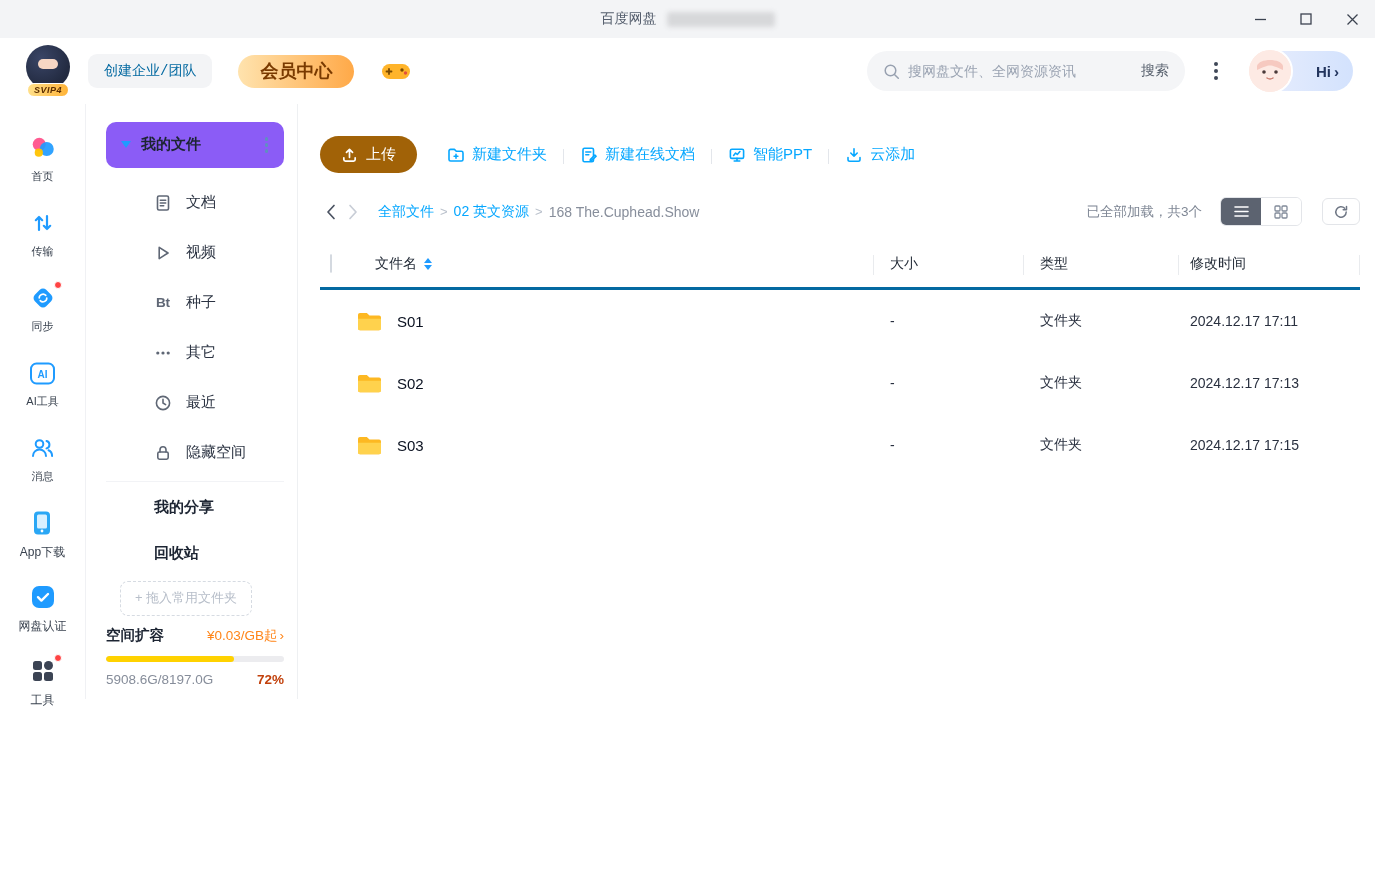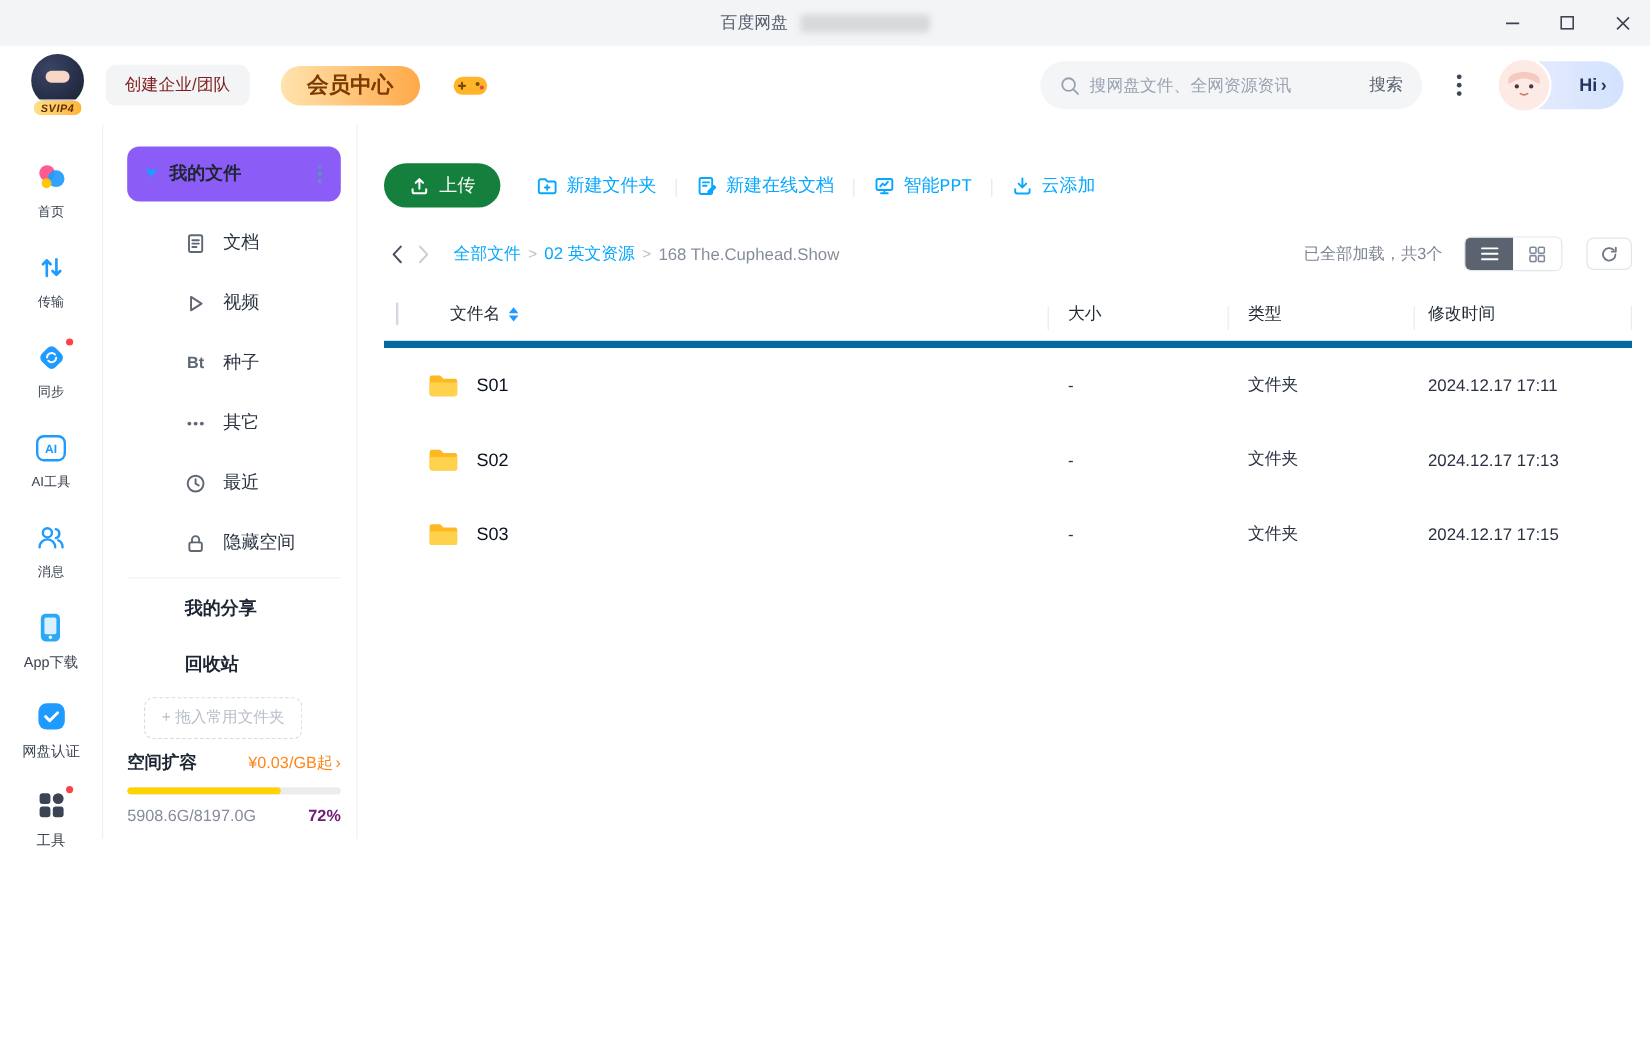--- a/index.html
+++ b/index.html
@@ -13,21 +13,21 @@
   .blur-block { width:108px; height:15px; background:#d7d8da; border-radius:3px; filter:blur(2.5px); }
   .win-controls { position:absolute; right:0; top:0; height:38px; display:flex; }
   .win-btn { width:46px; height:38px; display:flex; align-items:center; justify-content:center; cursor:default; }
 
   
   .header { height:66px; background:#fff; display:flex; align-items:center; padding:0 22px 0 24px; flex:0 0 auto; }
   .logo-wrap { position:relative; width:48px; height:52px; margin-right:16px; }
   .logo-circle { width:44px; height:44px; border-radius:50%; background:radial-gradient(circle at 35% 30%, #3a4566, #222a40 70%); margin:0 auto; position:relative; overflow:hidden; }
   .logo-face { position:absolute; left:12px; top:14px; width:20px; height:10px; border-radius:10px; background:#f6d6c4; }
   .logo-badge { position:absolute; left:50%; transform:translateX(-50%); bottom:0; background:linear-gradient(90deg,#ffe08a,#ffb337); color:#5b2d00; font-size:9px; font-weight:bold; font-style:italic; padding:1px 6px; border-radius:8px; border:1px solid #fff; letter-spacing:.5px; }
-  .pill-btn { height:34px; display:flex; align-items:center; padding:0 16px; border-radius:9px; background:#f3f4f6; font-size:14px; color:#7f1d1d; cursor:pointer; }
+  .pill-btn { height:34px; display:flex; align-items:center; padding:0 16px; border-radius:9px; background:#f3f4f6; font-size:14px; color:#0369a1; cursor:pointer;font-family:Liberation Mono, monospace; }
   .vip-btn { height:33px; display:flex; align-items:center; padding:0 22px; margin-left:26px; border-radius:17px; background:linear-gradient(90deg,#ffe3ae,#ffa948); color:#7a3a00; font-size:18px; font-weight:bold; cursor:pointer; }
   .gamepad { margin-left:26px; cursor:pointer; display:flex; align-items:center; }
   .header-spacer { flex:1; }
   .searchbox { width:318px; height:40px; background:#f4f5f7; border-radius:20px; display:flex; align-items:center; padding:0 16px; }
   .searchbox input { flex:1; border:none; outline:none; background:transparent; font-size:14px; color:#3a4150; margin-left:8px; font-family:inherit; }
   .searchbox input::placeholder { color:#9aa3b2; }
   .search-go { font-size:14px; color:#59626f; cursor:pointer; padding-left:10px; }
   .kebab { width:34px; display:flex; flex-direction:column; align-items:center; gap:3px; margin-left:14px; cursor:pointer; }
   .kebab i { width:4px; height:4px; border-radius:50%; background:#3f4757; }
   .user-chip { position:relative; margin-left:14px; width:106px; height:46px; }
@@ -63,46 +63,46 @@
   .side-link { height:50px; display:flex; align-items:center; padding-left:48px; font-size:15px; font-weight:bold; color:#1d2533; cursor:pointer; }
   .quick-row { height:46px; display:flex; align-items:center; padding-left:30px; gap:7px; font-size:15px; font-weight:bold; color:#1d2533; cursor:pointer; }
   .drop-zone { margin:4px 0 0 14px; width:132px; height:38px; border:1px dashed #d6dbe2; border-radius:8px; display:flex; align-items:center; justify-content:center; font-size:13px; color:#b7bec9; cursor:pointer; }
   .storage { margin-top:auto; padding-top:10px; }
   .storage-top { display:flex; align-items:center; justify-content:space-between; margin-bottom:11px; }
   .storage-title { font-size:14.5px; font-weight:bold; color:#1d2533; }
   .storage-price { font-size:13.5px; color:#ff8519; display:flex; align-items:center; gap:2px; cursor:pointer; }
   .progress-track { height:6px; border-radius:3px; background:#ececef; overflow:hidden; }
   .progress-fill { height:100%; border-radius:3px; background:#ffd200; }
   .storage-bottom { display:flex; justify-content:space-between; margin-top:10px; font-size:13.5px; color:#868d9a; }
-  .storage-pct { color:#701a75; font-weight:bold; }
+  .storage-pct { color:#c2410c; font-weight:bold; }
 
   
   .main { flex:1; display:flex; flex-direction:column; padding:32px 15px 0 22px; min-width:0; }
   .toolbar { display:flex; align-items:center; flex:0 0 auto; }
-  .upload-btn { height:37px; border-radius:19px; background:#15803d; color:#fff; display:flex; align-items:center; gap:8px; padding:0 21px; font-size:15px; cursor:pointer; border:none; }
-  .tool-actions { display:flex; align-items:flex-end; margin-left:30px;font-family:Liberation Mono, monospace; }
+  .upload-btn { height:37px; border-radius:19px; background:#a16207; color:#fff; display:flex; align-items:center; gap:8px; padding:0 21px; font-size:15px; cursor:pointer; border:none; }
+  .tool-actions { display:flex; align-items:flex-end; margin-left:30px; }
   .tool-action { display:flex; align-items:center; gap:7px; color:#06a7ff; font-size:15px; cursor:pointer; }
   .tool-sep { width:1px; height:15px; background:#e3e6eb; margin:0 16px; }
 
   .crumbrow { margin-top:24px; display:flex; align-items:center; flex:0 0 auto; }
   .nav-chevron { width:22px; height:24px; display:flex; align-items:center; justify-content:center; cursor:pointer; }
   .crumbs { display:flex; align-items:center; gap:6px; margin-left:14px; font-size:14px; }
   .crumb-link { color:#06a7ff; cursor:pointer; }
   .crumb-sep { color:#b9c0cb; font-size:13px; }
   .crumb-current { color:#878e9b; }
   .crumb-right { margin-left:auto; display:flex; align-items:center; }
   .load-status { font-size:13.5px; color:#7e8694; margin-right:18px; }
   .view-toggle { display:flex; border:1px solid #e3e5e9; border-radius:6px; overflow:hidden; }
   .view-btn { width:40px; height:27px; display:flex; align-items:center; justify-content:center; cursor:pointer; background:#fff; }
   .view-btn.active { background:#5c6370; }
   .refresh-btn { width:38px; height:27px; border:1px solid #e3e5e9; border-radius:6px; margin-left:20px; display:flex; align-items:center; justify-content:center; cursor:pointer; background:#fff; }
 
   .filetable { margin-top:14px; flex:1; min-height:0; }
   .t-row { display:grid; grid-template-columns:36px 1fr 150px 155px 182px; align-items:center; }
-  .t-head { height:50px; border-bottom:6px solid #0369a1; }
+  .t-head { height:50px; border-bottom:3px solid #0369a1; }
   .t-head .hcell { font-size:14px; color:#1f2733; position:relative; height:100%; display:flex; align-items:center; }
   .hcell.c-name { padding-left:19px; }
   .hcell.c-size, .hcell.c-type { padding-left:17px; }
   .hcell.c-time { padding-left:12px; }
   .hcell.c-size::before, .hcell.c-type::before, .hcell.c-time::before,
   .hcell.c-time::after { content:""; position:absolute; left:0; top:15px; width:1px; height:20px; background:#e9ebee; }
   .hcell.c-time::after { left:auto; right:0; }
   .checkbox { width:16px; height:16px; border:1px solid #d4d9e0; border-radius:3px; background:#fff; margin-left:10px; cursor:pointer; }
   .sort { display:inline-flex; flex-direction:column; gap:2px; margin-left:7px; cursor:pointer; }
   .sort .up { width:0; height:0; border-left:4px solid transparent; border-right:4px solid transparent; border-bottom:5px solid #1f9bff; }

